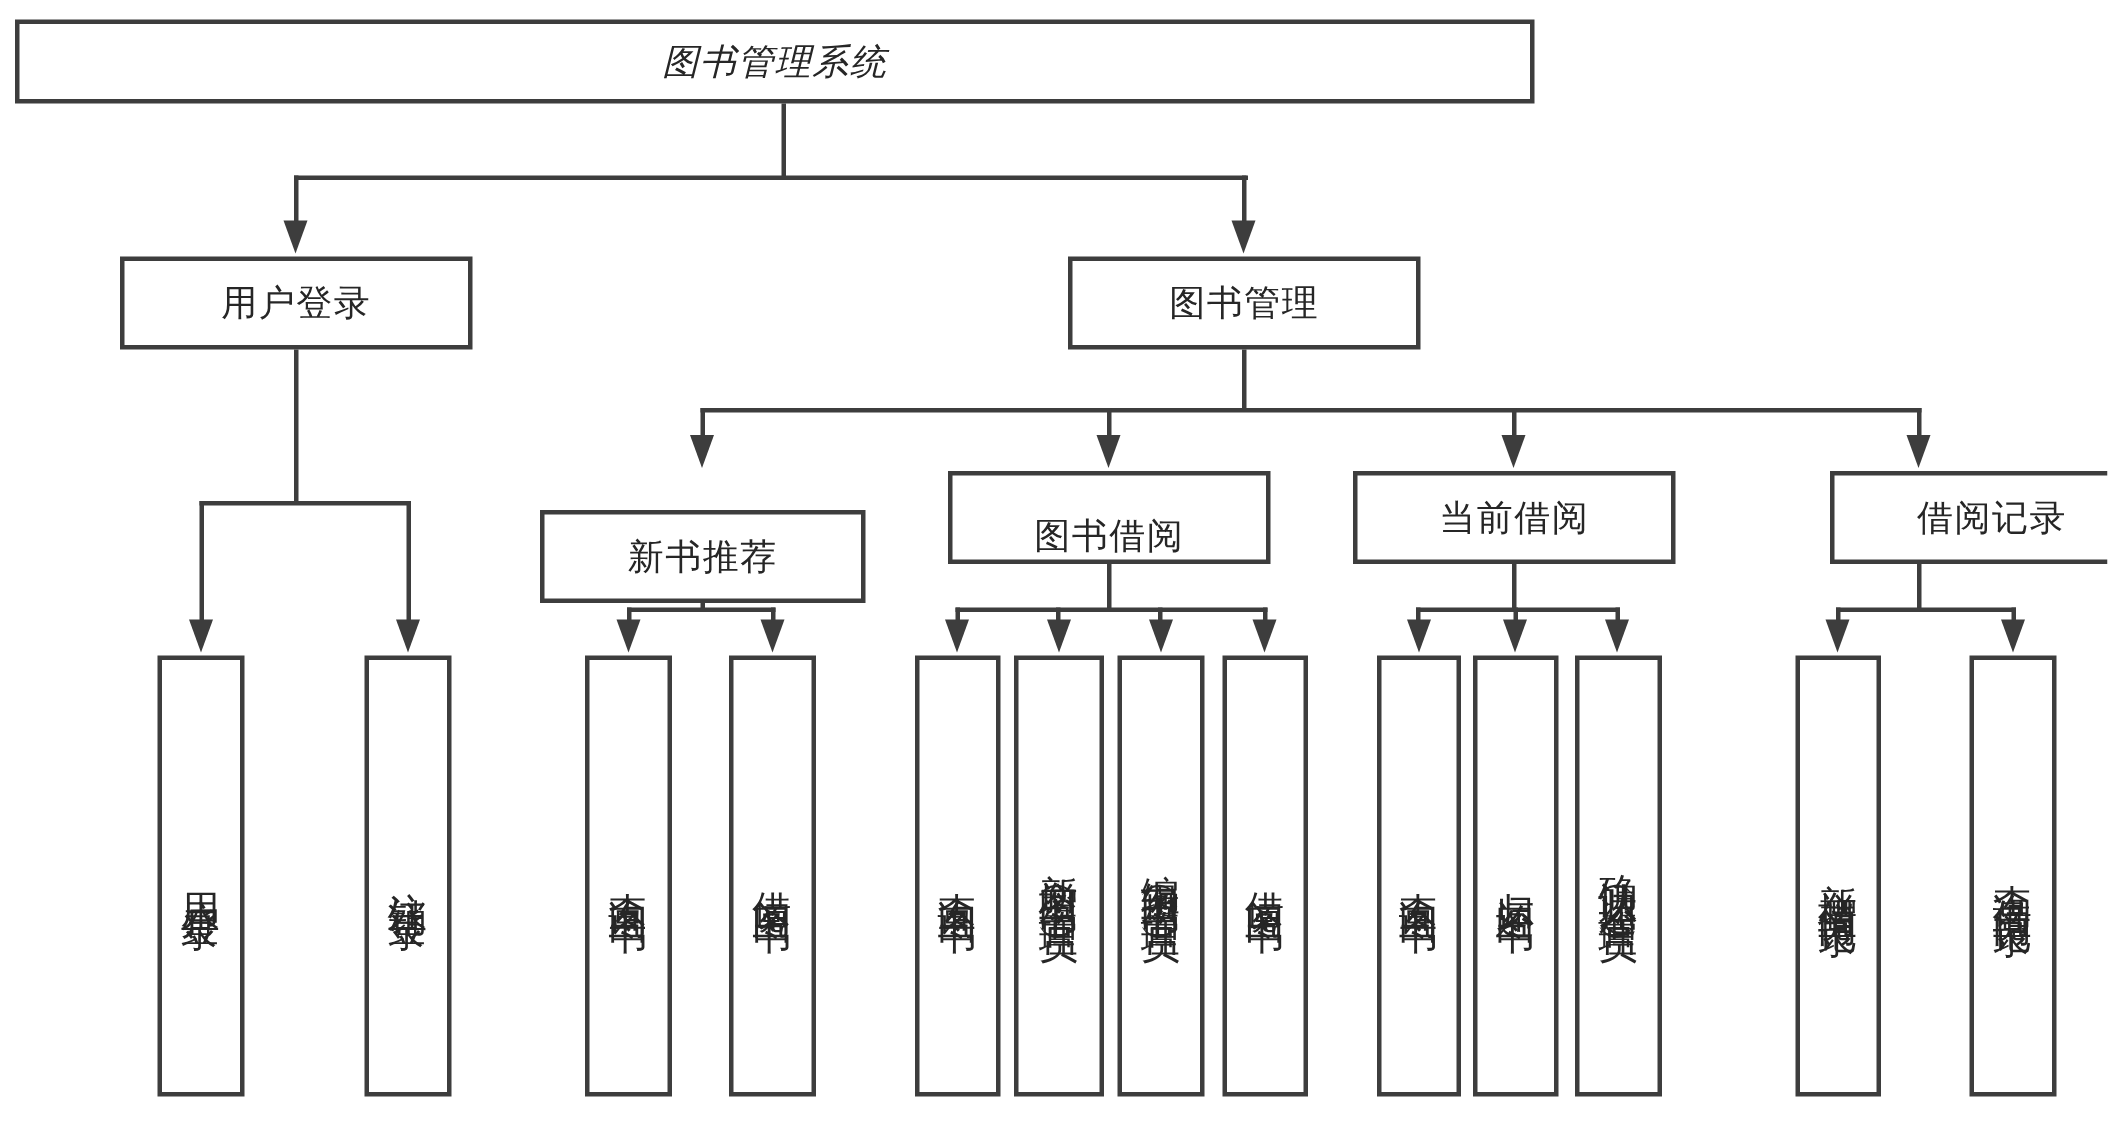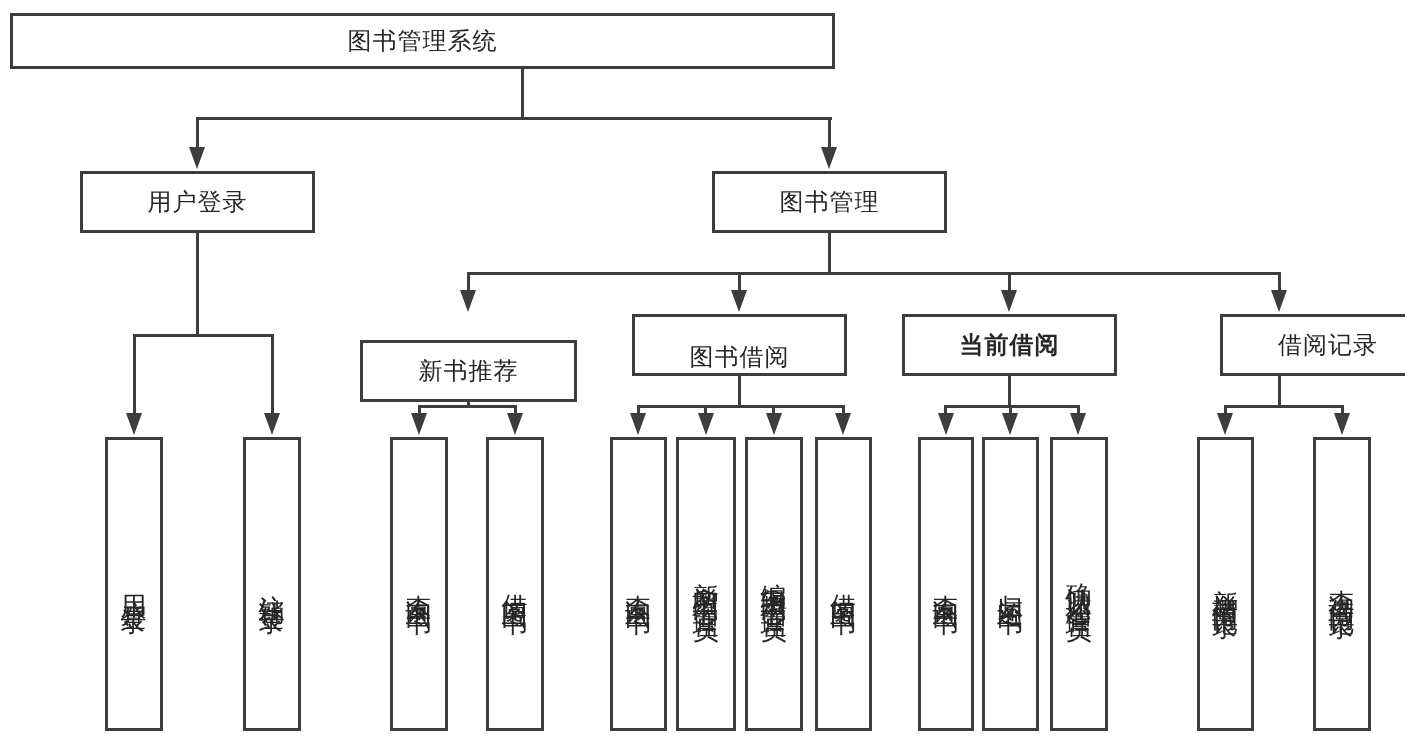--- a/index.html
+++ b/index.html
@@ -112,38 +112,38 @@
   <div class="ah" style="left:1002px;top:413px;"></div>
   <div class="ah" style="left:1070px;top:413px;"></div>
 
   <div class="l" style="left:1278px;top:375px;width:3px;height:33px;"></div>
   <div class="l" style="left:1224px;top:405px;width:120px;height:3px;"></div>
   <div class="l" style="left:1224px;top:405px;width:3px;height:12px;"></div>
   <div class="l" style="left:1341px;top:405px;width:3px;height:12px;"></div>
   <div class="ah" style="left:1217px;top:413px;"></div>
   <div class="ah" style="left:1334px;top:413px;"></div>
 
-  <div class="node" style="left:10px;top:13px;width:825px;height:56px;">
+  <div class="node" style="left:10px;top:13px;width:1013px;height:56px;font-style:italic;">
     <span>图书管理系统</span>
   </div>
 
   <div class="node" style="left:80px;top:171px;width:235px;height:62px;">
     <span>用户登录</span>
   </div>
   <div class="node" style="left:712px;top:171px;width:235px;height:62px;">
     <span>图书管理</span>
   </div>
 
   <div class="node" style="left:360px;top:314px;width:217px;height:62px;margin-top:26px;">
     <span>新书推荐</span>
   </div>
   <div class="node" style="left:632px;top:314px;width:215px;height:62px;align-items:flex-end;">
     <span>图书借阅</span>
   </div>
-  <div class="node" style="left:902px;top:314px;width:215px;height:62px;font-weight:bold;">
+  <div class="node" style="left:902px;top:314px;width:215px;height:62px;">
     <span>当前借阅</span>
   </div>
   <div class="node" style="left:1220px;top:314px;width:216px;height:62px;">
     <span>借阅记录</span>
   </div>
 
   <div class="node leaf" style="left:105px;top:437px;width:58px;height:294px;">
     <span class="vtext">用户登录</span>
   </div>
   <div class="node leaf" style="left:243px;top:437px;width:58px;height:294px;">

